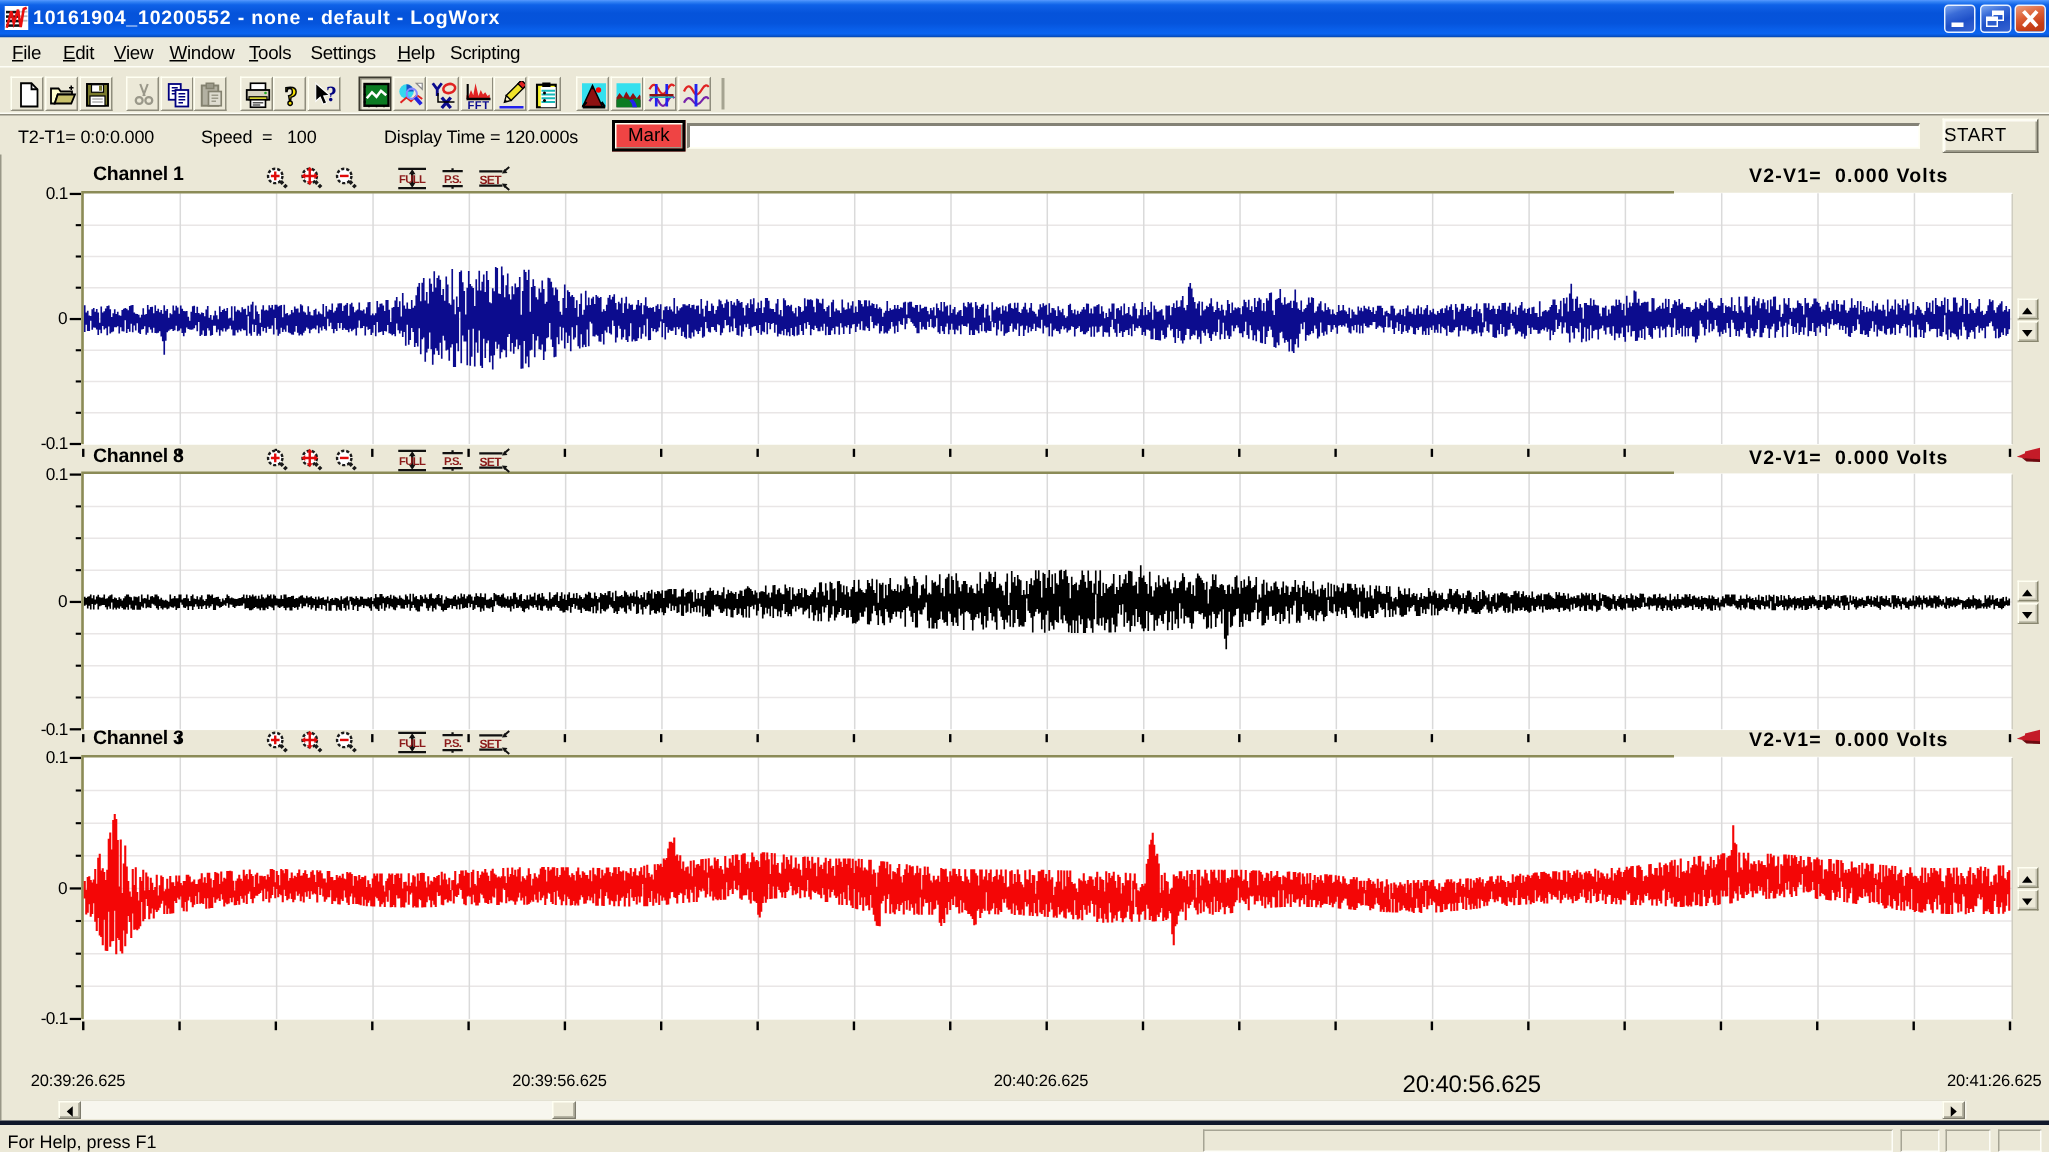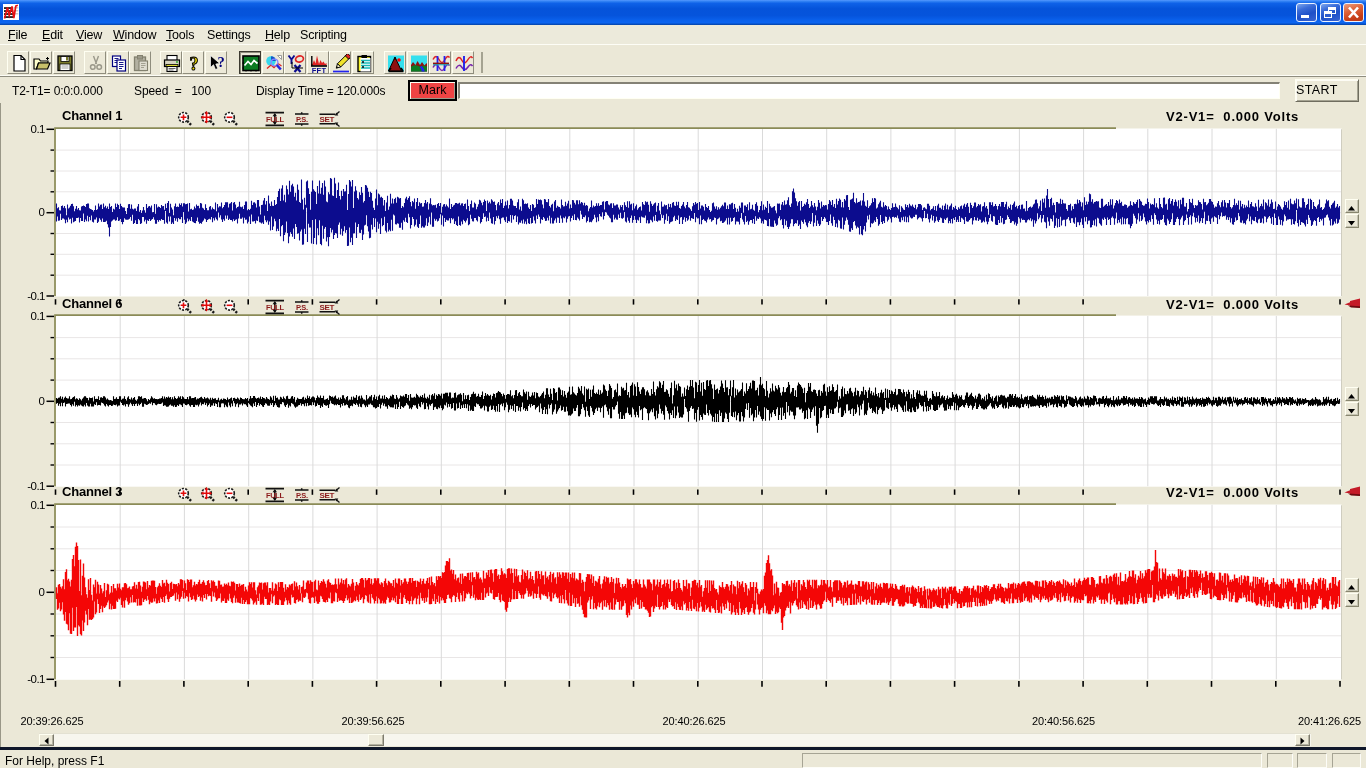--- a/index.html
+++ b/index.html
@@ -61,20 +61,21 @@
   <rect x="0" y="0" width="16" height="16" fill="#fff"></rect>
   <rect x="1" y="3.2" width="9" height="1.7" fill="#111"></rect>
   <rect x="1" y="6.2" width="9" height="1.7" fill="#111"></rect>
   <rect x="1" y="9.2" width="10" height="1.7" fill="#111"></rect>
   <rect x="1" y="12.2" width="10" height="1.7" fill="#111"></rect>
   <rect x="10.5" y="3.2" width="4.8" height="1.2" fill="#bbb"></rect>
   <rect x="10.5" y="6.2" width="4.8" height="1.2" fill="#bbb"></rect>
   <rect x="11.5" y="9.2" width="3.8" height="1.2" fill="#bbb"></rect>
   <polyline points="1.5,14.5 4.5,3.5 6.2,11.5 9,2.5 10.8,14 12.8,2 14.8,1.2" fill="none" stroke="#e80f0f" stroke-width="1.7"></polyline>
  </svg>
+ <div class="abs" id="apptitle">10161904_10200552 - none - default - LogWorx</div>
  <div class="abs tbtn tbblue" id="btnmin">
       <div class="glyph" style="left:4px;top:11px;width:8px;height:3px;background:#fff"></div>
     </div>
  <div class="abs tbtn tbblue" id="btnmax">
    <div class="glyph" style="left:7px;top:3px;width:8px;height:7px;border:1.5px solid #fff;border-top-width:3px;background:transparent"></div>
    <div class="glyph" style="left:3px;top:7px;width:8px;height:7px;border:1.5px solid #fff;border-top-width:3px;background:#2c5ccd"></div>
  </div>
  <div class="abs tbtn" id="btnclose">
   <svg width="19" height="17" viewBox="0 0 19 17">
         <path d="M5 3.5L14 13.5M14 3.5L5 13.5" stroke="#fff" stroke-width="2.6"></path>
@@ -443,21 +444,21 @@
     <text x="274.8" y="310" font-size="7.5" font-weight="bold" fill="#8b1a1a" text-anchor="middle" letter-spacing="-0.4">FULL</text>
     <path d="M295 302H308.5M295 312H308.5M301.7 300.2V302M301.7 312V313.8" stroke="#111" stroke-width="1.5"></path>
     <text x="301.8" y="310" font-size="7.5" font-weight="bold" fill="#8b1a1a" text-anchor="middle" letter-spacing="-0.4">P.S.</text>
     <path d="M319.5 302.2H335M319.5 311.8H335" stroke="#111" stroke-width="1.5"></path>
     <text x="326.8" y="310.4" font-size="8" font-weight="bold" fill="#8b1a1a" text-anchor="middle" letter-spacing="-0.4">SET</text>
     <path d="M339.5 299.4L336 302.4M339.5 314.6L336 311.6" stroke="#111" stroke-width="1.3"></path>
     <polygon points="334.6,303.6 338.3,303.4 336.4,300.6" fill="#111"></polygon>
     <polygon points="334.6,310.4 338.3,310.6 336.4,313.4" fill="#111"></polygon>
     <path d="M56.5 397.9V403.8M57.5 398.7V403.1M58.5 397.8V405.7M59.5 397.5V403.8M60.5 396.3V406.3M61.5 398.8V402.7M62.5 396.8V406.3M63.5 399.6V403.1M64.5 397.7V402.5M65.5 396.5V406.4M66.5 398.1V404.1M67.5 398.5V403.7M68.5 398.4V403.4M69.5 396.3V403.4M70.5 399.2V404.9M71.5 398.9V406.4M72.5 397.7V404.3M73.5 396.9V405.8M74.5 396.3V401.7M75.5 399.3V406.4M76.5 398.3V405.1M77.5 398.8V406.4M78.5 400.0V405.2M79.5 398.2V405.8M80.5 399.2V404.4M81.5 400.4V405.4M82.5 398.8V406.3M83.5 397.5V406.4M84.5 396.3V404.8M85.5 396.3V406.5M86.5 397.8V403.1M87.5 398.1V405.6M88.5 400.3V406.5M89.5 397.6V406.5M90.5 397.9V403.7M91.5 398.1V406.5M92.5 397.5V406.5M93.5 401.4V406.5M94.5 396.3V404.3M95.5 399.0V405.1M96.5 398.7V402.3M97.5 399.0V405.5M98.5 396.3V404.9M99.5 399.9V405.0M100.5 397.6V405.4M101.5 397.3V402.5M102.5 398.1V403.0M103.5 396.3V403.8M104.5 396.3V405.5M105.5 397.5V406.5M106.5 399.5V404.0M107.5 398.5V405.5M108.5 399.8V406.4M109.5 400.3V405.1M110.5 399.9V405.1M111.5 400.5V406.1M112.5 401.1V405.7M113.5 396.3V404.4M114.5 399.1V404.9M115.5 398.8V405.2M116.5 397.3V404.4M117.5 398.9V406.6M118.5 398.9V405.5M119.5 396.3V405.4M120.5 396.3V401.7M121.5 399.7V403.1M122.5 398.8V405.0M123.5 398.6V405.4M124.5 396.3V404.4M125.5 399.0V406.6M126.5 400.6V404.1M127.5 397.4V404.2M128.5 396.3V406.7M129.5 399.0V404.5M130.5 399.4V402.8M131.5 397.5V404.3M132.5 399.6V406.0M133.5 398.1V404.1M134.5 396.9V406.0M135.5 399.7V404.1M136.5 400.7V403.5M137.5 399.3V406.0M138.5 396.3V403.8M139.5 396.3V405.2M140.5 397.1V404.1M141.5 396.3V402.8M142.5 398.7V406.7M143.5 398.4V406.7M144.5 398.0V403.7M145.5 397.9V404.2M146.5 399.3V405.1M147.5 401.2V404.7M148.5 399.0V404.0M149.5 400.1V403.2M150.5 398.6V403.8M151.5 396.3V402.2M152.5 397.4V405.2M153.5 398.8V403.0M154.5 398.3V403.2M155.5 398.9V404.7M156.5 399.1V405.3M157.5 399.3V404.2M158.5 399.1V403.8M159.5 398.6V404.0M160.5 398.6V403.9M161.5 398.0V403.6M162.5 396.3V402.4M163.5 398.8V405.9M164.5 396.5V405.3M165.5 398.6V405.5M166.5 396.9V406.8M167.5 397.7V406.8M168.5 396.4V406.4M169.5 397.7V405.3M170.5 397.1V404.6M171.5 399.2V405.7M172.5 397.2V405.7M173.5 399.2V406.8M174.5 396.3V405.2M175.5 398.1V406.9M176.5 399.0V406.8M177.5 398.3V405.1M178.5 396.3V406.0M179.5 397.4V404.2M180.5 396.3V404.5M181.5 399.0V405.2M182.5 396.3V406.9M183.5 397.2V403.6M184.5 398.8V403.7M185.5 399.1V404.9M186.5 399.1V405.3M187.5 396.9V404.5M188.5 399.3V404.1M189.5 396.3V405.4M190.5 396.3V406.8M191.5 398.3V405.1M192.5 398.0V405.0M193.5 398.0V407.0M194.5 397.4V407.0M195.5 397.1V404.7M196.5 399.4V405.3M197.5 398.6V404.8M198.5 398.8V406.5M199.5 397.9V404.5M200.5 397.2V402.5M201.5 396.8V405.5M202.5 398.3V404.1M203.5 398.9V404.2M204.5 397.1V402.4M205.5 398.4V404.9M206.5 398.2V403.3M207.5 397.5V406.4M208.5 398.6V405.1M209.5 399.4V403.5M210.5 397.8V407.1M211.5 399.7V405.4M212.5 397.7V405.5M213.5 399.0V403.3M214.5 398.6V406.1M215.5 398.2V403.3M216.5 399.9V403.9M217.5 399.7V407.1M218.5 397.7V402.2M219.5 400.5V407.2M220.5 399.4V407.2M221.5 398.7V403.5M222.5 399.9V403.3M223.5 398.5V403.5M224.5 398.7V407.2M225.5 399.1V404.8M226.5 400.1V406.5M227.5 397.5V407.2M228.5 399.6V402.6M229.5 398.9V405.4M230.5 398.3V407.2M231.5 397.5V403.6M232.5 400.4V406.3M233.5 397.9V400.9M234.5 397.8V403.2M235.5 398.7V406.7M236.5 399.1V404.2M237.5 397.5V403.3M238.5 398.6V407.3M239.5 399.7V404.5M240.5 397.6V404.4M241.5 397.9V403.4M242.5 399.1V405.4M243.5 399.2V403.6M244.5 399.2V404.2M245.5 398.1V404.3M246.5 398.9V405.5M247.5 398.0V407.1M248.5 400.7V402.9M249.5 398.8V404.3M250.5 396.0V405.6M251.5 398.2V406.2M252.5 398.1V407.3M253.5 396.0V403.5M254.5 396.0V405.9M255.5 397.7V402.1M256.5 398.7V407.1M257.5 397.9V405.0M258.5 397.4V402.9M259.5 398.5V405.7M260.5 396.5V404.1M261.5 399.1V404.9M262.5 397.0V406.4M263.5 397.9V406.9M264.5 398.3V405.0M265.5 399.2V403.3M266.5 397.0V403.7M267.5 398.5V405.6M268.5 399.1V405.7M269.5 399.8V405.8M270.5 396.3V403.3M271.5 397.5V405.1M272.5 399.7V402.9M273.5 395.8V407.1M274.5 401.0V405.3M275.5 395.8V403.3M276.5 398.1V405.2M277.5 397.4V406.9M278.5 399.4V407.6M279.5 399.6V407.6M280.5 396.7V404.1M281.5 397.6V404.3M282.5 399.1V401.9M283.5 396.4V402.4M284.5 398.3V405.5M285.5 399.3V407.1M286.5 396.2V405.1M287.5 395.7V403.8M288.5 398.7V407.7M289.5 399.1V405.4M290.5 398.5V406.4M291.5 396.6V403.0M292.5 396.0V403.8M293.5 398.7V404.4M294.5 396.9V406.6M295.5 402.3V407.7M296.5 399.8V406.7M297.5 397.7V406.6M298.5 398.7V405.3M299.5 399.0V405.0M300.5 399.1V403.3M301.5 399.0V405.8M302.5 397.6V404.0M303.5 396.7V404.2M304.5 399.7V406.2M305.5 397.7V403.2M306.5 398.9V406.3M307.5 395.6V402.9M308.5 397.9V405.7M309.5 396.2V405.3M310.5 399.0V404.9M311.5 397.5V405.4M312.5 396.4V402.2M313.5 396.4V404.9M314.5 397.6V402.6M315.5 400.3V406.6M316.5 397.9V405.9M317.5 395.5V403.4M318.5 397.3V404.9M319.5 397.8V404.9M320.5 395.5V407.9M321.5 398.0V405.7M322.5 398.1V407.1M323.5 395.7V403.5M324.5 399.8V405.1M325.5 399.6V405.5M326.5 399.1V405.7M327.5 398.2V404.9M328.5 400.0V408.0M329.5 395.4V404.2M330.5 396.1V400.8M331.5 396.9V403.2M332.5 396.6V403.9M333.5 397.8V404.2M334.5 396.5V405.2M335.5 395.6V404.5M336.5 398.4V405.2M337.5 399.1V404.1M338.5 397.5V405.1M339.5 399.7V405.1M340.5 397.5V407.6M341.5 399.1V404.1M342.5 395.2V405.8M343.5 395.2V402.9M344.5 398.2V405.4M345.5 399.6V405.2M346.5 396.9V404.2M347.5 396.0V405.1M348.5 400.6V407.4M349.5 399.4V408.2M350.5 399.8V405.9M351.5 396.8V405.4M352.5 399.7V406.3M353.5 396.4V403.6M354.5 397.8V404.1M355.5 397.7V405.1M356.5 395.1V403.3M357.5 400.1V404.8M358.5 396.5V406.7M359.5 395.8V403.7M360.5 398.4V406.8M361.5 395.4V407.2M362.5 397.7V404.2M363.5 399.5V403.7M364.5 399.4V405.2M365.5 400.4V407.2M366.5 394.9V405.6M367.5 399.2V407.0M368.5 398.2V404.5M369.5 396.6V404.5M370.5 396.4V403.4M371.5 394.9V404.7M372.5 400.6V405.3M373.5 397.3V407.2M374.5 394.8V407.2M375.5 399.1V408.4M376.5 396.4V408.1M377.5 400.0V406.7M378.5 396.3V407.0M379.5 394.8V404.0M380.5 398.6V408.5M381.5 398.5V404.7M382.5 395.7V402.7M383.5 398.7V405.8M384.5 395.3V403.8M385.5 399.0V406.5M386.5 396.9V406.5M387.5 398.0V408.7M388.5 399.3V405.1M389.5 398.3V406.2M390.5 395.8V407.3M391.5 396.5V407.2M392.5 394.5V407.5M393.5 395.1V407.6M394.5 398.5V404.6M395.5 399.0V408.9M396.5 395.0V404.2M397.5 397.4V408.9M398.5 399.3V407.0M399.5 398.2V401.7M400.5 395.4V409.0M401.5 396.2V406.0M402.5 396.6V407.1M403.5 395.4V407.7M404.5 396.8V406.3M405.5 394.1V405.6M406.5 394.0V403.1M407.5 398.1V404.5M408.5 395.0V405.5M409.5 400.7V408.7M410.5 393.9V407.7M411.5 397.5V409.3M412.5 397.7V407.3M413.5 397.4V404.9M414.5 396.7V405.6M415.5 397.8V405.2M416.5 393.8V407.8M417.5 394.9V409.0M418.5 396.5V403.7M419.5 397.6V406.2M420.5 395.7V407.2M421.5 397.1V402.0M422.5 394.9V404.4M423.5 397.7V402.8M424.5 393.5V409.3M425.5 397.8V408.9M426.5 398.8V403.0M427.5 396.7V406.4M428.5 398.2V409.6M429.5 394.8V404.6M430.5 399.8V405.8M431.5 395.2V404.1M432.5 394.0V403.2M433.5 395.7V409.9M434.5 393.2V407.2M435.5 399.0V406.7M436.5 394.8V408.8M437.5 396.0V409.2M438.5 394.0V407.3M439.5 394.4V408.3M440.5 395.7V405.5M441.5 393.5V408.1M442.5 398.6V410.2M443.5 393.8V408.7M444.5 393.7V404.8M445.5 392.8V405.5M446.5 392.7V402.4M447.5 392.7V407.4M448.5 396.2V403.9M449.5 392.6V406.8M450.5 392.6V404.1M451.5 398.3V408.7M452.5 397.6V408.1M453.5 397.7V403.0M454.5 393.1V410.5M455.5 392.4V410.6M456.5 397.6V403.6M457.5 395.3V408.5M458.5 394.6V407.9M459.5 394.3V402.4M460.5 393.2V408.9M461.5 394.8V405.3M462.5 401.2V407.9M463.5 393.1V404.6M464.5 399.2V408.1M465.5 395.3V403.9M466.5 399.0V408.3M467.5 395.3V404.2M468.5 394.8V411.0M469.5 400.0V405.6M470.5 397.0V410.7M471.5 394.2V409.7M472.5 393.8V411.1M473.5 391.8V411.1M474.5 394.0V406.3M475.5 393.5V407.1M476.5 396.7V403.2M477.5 396.1V404.3M478.5 393.8V404.2M479.5 396.7V406.1M480.5 396.9V408.5M481.5 394.9V408.6M482.5 391.5V407.6M483.5 399.0V405.8M484.5 396.1V410.6M485.5 393.1V405.7M486.5 395.4V406.4M487.5 394.1V411.5M488.5 395.2V411.6M489.5 396.0V406.7M490.5 394.7V405.5M491.5 399.4V410.0M492.5 395.9V409.2M493.5 393.6V405.7M494.5 393.9V410.1M495.5 397.4V411.7M496.5 393.0V406.0M497.5 392.4V411.6M498.5 390.9V404.1M499.5 391.9V411.9M500.5 392.6V404.7M501.5 394.0V403.8M502.5 396.3V406.2M503.5 393.6V403.2M504.5 395.0V410.3M505.5 398.8V407.2M506.5 394.9V402.5M507.5 394.1V404.7M508.5 394.1V412.3M509.5 394.6V409.7M510.5 390.3V405.2M511.5 396.3V409.0M512.5 395.2V405.8M513.5 398.3V410.8M514.5 395.0V404.1M515.5 390.2V412.0M516.5 390.0V405.9M517.5 396.1V406.1M518.5 393.2V410.8M519.5 392.1V407.6M520.5 395.1V411.5M521.5 396.2V407.0M522.5 396.2V402.6M523.5 389.6V409.4M524.5 392.2V408.0M525.5 393.8V410.9M526.5 391.4V409.3M527.5 399.8V410.9M528.5 391.7V405.9M529.5 396.2V404.3M530.5 397.1V407.6M531.5 395.6V404.0M532.5 392.6V406.1M533.5 395.4V405.1M534.5 392.0V405.1M535.5 398.2V409.6M536.5 392.4V407.7M537.5 393.1V406.9M538.5 396.6V405.8M539.5 397.3V412.2M540.5 396.1V403.4M541.5 394.6V408.4M542.5 393.1V413.9M543.5 391.5V410.1M544.5 398.3V406.9M545.5 394.8V414.1M546.5 388.3V409.2M547.5 388.2V414.2M548.5 394.5V404.4M549.5 397.0V408.4M550.5 388.8V405.0M551.5 393.7V403.4M552.5 399.9V414.4M553.5 387.9V411.8M554.5 388.7V409.6M555.5 392.9V404.2M556.5 392.1V413.7M557.5 400.4V411.6M558.5 387.5V409.6M559.5 387.4V408.0M560.5 389.5V405.4M561.5 394.9V410.7M562.5 390.3V409.9M563.5 396.4V406.7M564.5 390.9V411.8M565.5 394.8V411.7M566.5 397.7V406.7M567.5 392.8V411.3M568.5 391.4V415.6M569.5 386.7V415.3M570.5 394.7V415.7M571.5 394.3V414.5M572.5 386.5V413.6M573.5 392.3V408.5M574.5 393.4V411.1M575.5 394.8V411.1M576.5 395.4V407.7M577.5 392.9V405.0M578.5 386.7V416.2M579.5 388.6V416.3M580.5 390.8V414.2M581.5 385.9V409.0M582.5 393.4V403.9M583.5 395.3V407.4M584.5 386.4V410.2M585.5 401.8V416.7M586.5 388.8V406.8M587.5 389.8V410.9M588.5 388.5V415.5M589.5 398.9V416.9M590.5 389.8V406.0M591.5 396.8V407.8M592.5 389.4V411.6M593.5 385.4V415.1M594.5 393.0V412.9M595.5 394.0V409.3M596.5 392.6V407.8M597.5 394.0V411.1M598.5 389.5V407.6M599.5 394.8V407.8M600.5 390.2V412.3M601.5 393.8V408.1M602.5 392.5V406.6M603.5 384.4V417.8M604.5 385.6V405.3M605.5 389.5V404.4M606.5 391.1V407.2M607.5 395.9V411.2M608.5 390.5V414.7M609.5 384.0V408.7M610.5 385.8V418.3M611.5 388.1V418.3M612.5 398.8V407.0M613.5 396.9V409.5M614.5 390.2V409.6M615.5 389.5V406.4M616.5 392.3V404.9M617.5 383.5V401.6M618.5 396.3V413.8M619.5 395.2V418.8M620.5 396.1V411.9M621.5 386.8V419.0M622.5 388.5V419.0M623.5 387.8V415.4M624.5 390.5V419.1M625.5 389.9V413.3M626.5 382.8V412.7M627.5 395.1V407.6M628.5 392.0V413.2M629.5 397.5V415.1M630.5 385.9V414.6M631.5 384.8V417.2M632.5 382.5V407.6M633.5 395.6V409.2M634.5 384.2V414.7M635.5 386.6V417.2M636.5 395.9V411.7M637.5 382.2V415.1M638.5 387.1V417.4M639.5 391.5V405.9M640.5 394.1V410.3M641.5 389.5V409.2M642.5 387.3V420.0M643.5 387.3V408.2M644.5 389.3V407.3M645.5 395.2V408.2M646.5 391.5V409.1M647.5 390.2V413.3M648.5 392.4V420.3M649.5 395.4V413.2M650.5 395.7V411.5M651.5 389.1V409.4M652.5 393.9V412.2M653.5 381.5V408.3M654.5 392.1V416.3M655.5 395.5V419.6M656.5 389.3V410.7M657.5 386.2V418.3M658.5 387.6V413.8M659.5 381.2V404.6M660.5 382.5V408.7M661.5 388.0V413.6M662.5 384.7V411.0M663.5 381.1V414.8M664.5 392.1V419.8M665.5 391.8V405.6M666.5 389.2V407.2M667.5 390.3V411.1M668.5 393.8V413.4M669.5 396.8V419.5M670.5 387.9V413.1M671.5 382.4V415.0M672.5 403.4V410.3M673.5 395.2V417.9M674.5 380.7V406.6M675.5 388.2V418.2M676.5 384.6V415.4M677.5 390.5V406.6M678.5 383.4V412.6M679.5 386.1V417.9M680.5 386.8V416.8M681.5 396.7V417.6M682.5 393.4V417.6M683.5 396.4V414.6M684.5 387.4V399.0M685.5 396.0V407.1M686.5 389.3V408.6M687.5 385.5V411.8M688.5 390.1V421.7M689.5 386.8V410.9M690.5 380.1V407.8M691.5 385.9V406.0M692.5 380.1V409.1M693.5 387.4V408.4M694.5 398.3V419.5M695.5 381.8V413.1M696.5 382.6V421.8M697.5 392.0V409.8M698.5 385.1V407.1M699.5 380.0V420.5M700.5 391.4V414.9M701.5 382.8V417.1M702.5 395.8V419.7M703.5 382.1V413.5M704.5 388.9V414.7M705.5 389.9V415.1M706.5 380.4V404.4M707.5 379.9V413.0M708.5 386.1V415.5M709.5 380.6V410.1M710.5 379.9V413.8M711.5 384.2V415.6M712.5 388.6V421.5M713.5 398.9V417.0M714.5 384.5V422.0M715.5 390.0V413.5M716.5 389.3V422.0M717.5 388.4V413.9M718.5 393.5V422.0M719.5 389.9V410.3M720.5 386.5V416.1M721.5 380.4V412.8M722.5 383.4V422.0M723.5 387.9V422.0M724.5 391.9V418.6M725.5 380.3V412.4M726.5 387.4V413.7M727.5 387.2V418.9M728.5 395.2V421.9M729.5 389.0V412.8M730.5 380.4V396.3M731.5 395.8V416.1M732.5 387.2V417.0M733.5 380.1V412.2M734.5 397.4V417.2M735.5 388.5V411.6M736.5 395.3V420.2M737.5 389.4V415.3M738.5 392.4V413.0M739.5 391.4V421.6M740.5 390.5V421.6M741.5 389.0V411.9M742.5 382.6V416.3M743.5 396.0V421.5M744.5 391.4V417.6M745.5 393.4V409.0M746.5 383.3V403.4M747.5 391.1V409.9M748.5 389.0V402.9M749.5 386.2V417.8M750.5 382.8V408.1M751.5 388.6V415.3M752.5 380.5V413.8M753.5 380.6V421.2M754.5 381.0V417.4M755.5 390.5V410.1M756.5 390.1V417.5M757.5 387.8V406.0M758.5 395.6V414.7M759.5 384.6V411.4M760.5 376.9V416.4M761.5 385.2V419.0M762.5 383.7V420.8M763.5 388.0V418.9M764.5 389.3V407.3M765.5 395.9V420.7M766.5 381.1V408.4M767.5 390.8V410.0M768.5 397.6V409.9M769.5 393.6V420.5M770.5 388.2V413.5M771.5 391.5V417.2M772.5 383.5V412.3M773.5 390.4V410.1M774.5 391.4V414.0M775.5 385.8V415.9M776.5 388.3V409.3M777.5 389.5V407.2M778.5 384.9V420.1M779.5 387.6V414.9M780.5 392.8V407.7M781.5 395.5V420.0M782.5 391.7V407.5M783.5 387.0V415.8M784.5 392.2V412.9M785.5 392.0V418.9M786.5 388.2V402.1M787.5 387.1V412.3M788.5 382.1V405.9M789.5 384.7V415.6M790.5 393.6V410.6M791.5 391.7V411.7M792.5 388.1V411.7M793.5 387.9V415.4M794.5 396.0V419.2M795.5 390.2V415.6M796.5 397.1V407.5M797.5 385.5V407.6M798.5 382.4V407.3M799.5 383.9V409.4M800.5 385.1V409.6M801.5 386.8V408.6M802.5 388.6V412.8M803.5 393.1V411.1M804.5 387.8V419.2M805.5 402.3V418.3M806.5 392.9V410.3M807.5 390.9V419.0M808.5 382.9V407.8M809.5 386.7V409.3M810.5 383.0V418.0M811.5 391.3V412.1M812.5 391.9V409.6M813.5 389.8V407.6M814.5 389.4V415.7M815.5 390.1V406.2M816.5 393.4V425.8M817.5 396.0V432.8M818.5 390.2V423.7M819.5 389.7V407.9M820.5 395.8V418.2M821.5 391.1V417.2M822.5 392.8V411.0M823.5 384.7V410.1M824.5 383.7V406.0M825.5 391.6V405.7M826.5 395.8V418.0M827.5 387.3V414.7M828.5 391.9V417.9M829.5 386.3V409.1M830.5 391.1V413.3M831.5 390.2V409.7M832.5 384.2V414.0M833.5 387.1V414.1M834.5 392.1V408.4M835.5 391.3V408.2M836.5 390.1V406.7M837.5 384.6V401.8M838.5 399.7V412.7M839.5 396.3V408.3M840.5 398.4V407.4M841.5 389.1V417.0M842.5 386.5V416.9M843.5 396.5V415.4M844.5 388.3V410.5M845.5 393.9V413.2M846.5 394.2V404.5M847.5 390.9V404.3M848.5 393.5V410.7M849.5 388.5V410.2M850.5 387.7V414.0M851.5 391.2V409.3M852.5 392.7V408.3M853.5 396.3V416.0M854.5 391.7V409.3M855.5 387.7V414.1M856.5 395.3V412.6M857.5 390.4V404.4M858.5 391.0V407.3M859.5 396.6V415.6M860.5 394.5V405.4M861.5 391.1V409.6M862.5 391.4V403.7M863.5 386.7V400.5M864.5 394.7V415.2M865.5 389.9V413.8M866.5 391.8V415.1M867.5 398.0V410.5M868.5 390.2V402.8M869.5 387.4V407.5M870.5 393.5V409.1M871.5 391.1V408.0M872.5 395.2V413.1M873.5 392.6V410.7M874.5 395.5V412.1M875.5 387.5V413.5M876.5 393.9V406.8M877.5 396.3V414.2M878.5 393.0V410.1M879.5 397.6V408.3M880.5 392.4V407.3M881.5 389.8V409.6M882.5 393.2V414.1M883.5 392.0V411.3M884.5 398.1V410.6M885.5 388.4V400.0M886.5 397.7V407.4M887.5 389.2V408.3M888.5 397.8V408.9M889.5 389.9V402.9M890.5 394.1V407.6M891.5 390.4V410.7M892.5 391.5V407.6M893.5 394.1V405.1M894.5 391.9V409.5M895.5 388.8V406.7M896.5 395.2V409.1M897.5 394.4V412.0M898.5 389.0V404.3M899.5 389.1V404.7M900.5 389.2V406.5M901.5 392.1V407.7M902.5 393.3V410.2M903.5 389.4V411.9M904.5 391.9V405.6M905.5 396.4V411.8M906.5 391.7V401.2M907.5 394.1V410.8M908.5 389.7V411.5M909.5 391.9V409.0M910.5 398.5V412.3M911.5 394.2V412.2M912.5 398.2V407.6M913.5 390.1V410.6M914.5 397.0V412.0M915.5 399.0V412.0M916.5 392.6V406.6M917.5 390.3V409.3M918.5 394.1V408.5M919.5 390.5V402.8M920.5 394.5V405.0M921.5 395.8V406.5M922.5 395.6V406.0M923.5 396.0V411.5M924.5 390.7V401.9M925.5 394.6V406.8M926.5 390.8V411.4M927.5 397.8V406.0M928.5 401.0V411.1M929.5 398.8V407.0M930.5 398.0V409.6M931.5 399.5V404.4M932.5 391.1V405.1M933.5 393.8V410.1M934.5 395.9V411.1M935.5 396.6V411.0M936.5 392.3V410.0M937.5 396.2V409.9M938.5 396.1V404.8M939.5 392.1V407.6M940.5 398.2V405.3M941.5 396.2V404.4M942.5 395.3V403.4M943.5 397.4V407.5M944.5 395.9V410.7M945.5 400.0V410.6M946.5 398.2V410.6M947.5 395.4V404.6M948.5 399.1V408.9M949.5 397.4V406.3M950.5 397.8V409.4M951.5 397.9V405.8M952.5 392.0V406.1M953.5 394.4V402.3M954.5 397.1V410.3M955.5 394.8V403.2M956.5 393.7V410.2M957.5 395.7V405.6M958.5 398.6V410.2M959.5 395.6V407.4M960.5 396.9V406.9M961.5 395.2V406.0M962.5 399.3V405.0M963.5 399.9V406.8M964.5 399.4V407.4M965.5 395.6V405.1M966.5 392.5V402.9M967.5 392.6V405.6M968.5 396.9V407.9M969.5 395.5V406.1M970.5 394.2V404.7M971.5 392.7V405.7M972.5 396.1V409.7M973.5 396.9V407.7M974.5 398.6V406.1M975.5 395.5V402.7M976.5 398.7V408.9M977.5 396.8V409.0M978.5 393.8V407.1M979.5 393.6V404.5M980.5 394.8V406.0M981.5 399.6V408.3M982.5 398.0V408.4M983.5 399.2V409.4M984.5 396.6V409.4M985.5 400.7V408.2M986.5 394.7V409.3M987.5 399.3V406.7M988.5 393.3V405.8M989.5 394.1V404.4M990.5 397.0V403.1M991.5 398.4V406.4M992.5 396.2V408.5M993.5 400.8V407.5M994.5 398.0V409.1M995.5 396.6V404.2M996.5 395.6V406.0M997.5 401.6V408.0M998.5 395.6V407.0M999.5 396.9V405.1M1000.5 395.2V404.8M1001.5 394.7V403.8M1002.5 395.5V407.2M1003.5 395.7V408.5M1004.5 395.5V405.4M1005.5 397.5V408.5M1006.5 398.2V407.8M1007.5 396.7V402.3M1008.5 396.7V408.8M1009.5 394.2V406.3M1010.5 393.9V407.1M1011.5 395.5V407.1M1012.5 394.1V405.3M1013.5 398.1V407.0M1014.5 396.0V406.6M1015.5 394.1V405.0M1016.5 397.5V407.3M1017.5 396.7V406.6M1018.5 398.1V407.6M1019.5 396.9V408.5M1020.5 398.7V407.8M1021.5 394.3V403.9M1022.5 398.2V407.0M1023.5 399.4V407.3M1024.5 397.2V404.6M1025.5 396.4V403.8M1026.5 397.0V406.1M1027.5 395.7V404.3M1028.5 400.0V408.3M1029.5 396.2V404.2M1030.5 396.1V406.4M1031.5 396.2V406.7M1032.5 395.1V406.2M1033.5 396.8V406.5M1034.5 397.7V405.9M1035.5 398.6V406.4M1036.5 399.2V405.5M1037.5 394.7V405.5M1038.5 396.5V406.2M1039.5 394.8V408.0M1040.5 397.1V405.1M1041.5 397.1V405.2M1042.5 395.4V407.1M1043.5 397.0V406.6M1044.5 399.3V405.6M1045.5 395.7V406.1M1046.5 398.8V407.7M1047.5 397.8V403.2M1048.5 398.4V406.4M1049.5 397.5V402.5M1050.5 398.7V405.3M1051.5 396.8V404.8M1052.5 396.8V404.2M1053.5 399.0V407.3M1054.5 395.2V404.8M1055.5 396.2V403.8M1056.5 397.0V407.1M1057.5 395.1V407.4M1058.5 396.8V403.5M1059.5 395.7V406.1M1060.5 399.8V406.3M1061.5 395.4V407.2M1062.5 396.6V403.6M1063.5 396.0V404.1M1064.5 399.8V407.8M1065.5 400.7V406.8M1066.5 395.2V406.5M1067.5 398.9V403.9M1068.5 396.2V400.6M1069.5 396.6V404.5M1070.5 396.7V405.2M1071.5 397.6V406.0M1072.5 397.6V407.1M1073.5 398.5V407.0M1074.5 399.1V406.0M1075.5 396.1V402.9M1076.5 397.4V405.8M1077.5 400.6V407.2M1078.5 399.4V403.9M1079.5 397.5V404.6M1080.5 396.4V406.1M1081.5 398.7V406.9M1082.5 398.3V405.6M1083.5 399.3V406.4M1084.5 396.6V402.4M1085.5 398.6V405.2M1086.5 398.8V405.2M1087.5 395.7V405.1M1088.5 396.8V407.5M1089.5 399.6V405.2M1090.5 397.1V406.6M1091.5 398.0V404.7M1092.5 398.6V405.1M1093.5 395.6V405.7M1094.5 395.8V404.7M1095.5 395.9V401.6M1096.5 398.2V404.6M1097.5 401.9V404.2M1098.5 398.5V404.3M1099.5 397.7V406.4M1100.5 398.2V403.7M1101.5 398.8V404.1M1102.5 396.4V403.9M1103.5 396.1V403.6M1104.5 398.9V407.2M1105.5 398.0V405.1M1106.5 395.8V403.7M1107.5 398.5V406.1M1108.5 398.2V407.3M1109.5 398.5V405.3M1110.5 397.5V403.7M1111.5 399.9V406.8M1112.5 400.2V405.0M1113.5 395.9V406.6M1114.5 400.2V407.3M1115.5 399.4V403.9M1116.5 397.6V405.3M1117.5 399.5V406.3M1118.5 396.0V404.5M1119.5 399.4V406.0M1120.5 399.5V405.0M1121.5 397.8V403.2M1122.5 398.3V403.6M1123.5 396.1V405.4M1124.5 396.3V405.0M1125.5 397.9V404.8M1126.5 396.0V403.8M1127.5 399.4V404.1M1128.5 397.5V406.6M1129.5 397.0V403.1M1130.5 398.4V404.8M1131.5 398.9V404.6M1132.5 397.8V406.0M1133.5 399.6V404.8M1134.5 397.3V407.1M1135.5 398.7V406.1M1136.5 398.4V402.9M1137.5 398.6V404.4M1138.5 399.0V406.2M1139.5 396.9V405.7M1140.5 399.0V407.0M1141.5 397.0V407.1M1142.5 397.8V403.5M1143.5 399.4V406.7M1144.5 399.3V403.7M1145.5 398.4V405.0M1146.5 401.7V407.0M1147.5 399.9V404.3M1148.5 397.5V404.4M1149.5 398.8V404.9M1150.5 396.3V402.4M1151.5 396.3V403.7M1152.5 396.3V403.9M1153.5 398.1V404.4M1154.5 396.3V404.2M1155.5 396.3V402.9M1156.5 396.3V403.7M1157.5 400.4V405.2M1158.5 400.6V406.1M1159.5 399.3V405.0M1160.5 397.0V406.9M1161.5 399.1V403.4M1162.5 399.0V405.1M1163.5 399.4V406.1M1164.5 396.4V405.0M1165.5 398.6V401.6M1166.5 397.6V405.8M1167.5 399.2V406.1M1168.5 398.7V406.1M1169.5 400.0V406.8M1170.5 398.2V403.3M1171.5 399.8V404.8M1172.5 396.5V405.6M1173.5 400.1V406.3M1174.5 397.6V403.4M1175.5 398.0V404.0M1176.5 400.9V406.1M1177.5 396.8V404.4M1178.5 400.1V404.3M1179.5 396.5V405.6M1180.5 397.5V400.9M1181.5 398.0V406.8M1182.5 396.5V406.8M1183.5 402.1V406.8M1184.5 397.3V404.0M1185.5 397.8V404.6M1186.5 400.4V404.0M1187.5 396.6V403.4M1188.5 400.2V404.7M1189.5 397.1V406.8M1190.5 399.0V404.3M1191.5 399.6V406.8M1192.5 396.6V405.6M1193.5 398.5V404.3M1194.5 399.5V405.0M1195.5 398.7V403.2M1196.5 397.6V406.8M1197.5 399.1V405.5M1198.5 398.7V403.7M1199.5 398.9V405.7M1200.5 398.1V405.0M1201.5 400.0V406.7M1202.5 397.4V403.9M1203.5 398.8V406.7M1204.5 398.8V406.7M1205.5 398.9V406.0M1206.5 397.1V404.0M1207.5 398.1V405.5M1208.5 396.8V402.8M1209.5 397.9V404.2M1210.5 399.5V403.6M1211.5 400.4V405.5M1212.5 400.0V406.6M1213.5 396.7V404.8M1214.5 400.3V404.7M1215.5 397.7V403.1M1216.5 397.7V406.0M1217.5 400.3V406.7M1218.5 396.7V405.8M1219.5 396.8V405.3M1220.5 398.2V405.7M1221.5 399.5V403.7M1222.5 396.8V402.5M1223.5 399.9V404.2M1224.5 398.6V403.8M1225.5 397.2V404.5M1226.5 400.3V405.4M1227.5 397.3V401.6M1228.5 397.2V403.6M1229.5 396.8V406.6M1230.5 396.8V403.9M1231.5 398.4V403.5M1232.5 401.2V406.6M1233.5 396.8V401.8M1234.5 400.3V403.2M1235.5 397.5V402.7M1236.5 399.4V404.8M1237.5 397.8V406.4M1238.5 400.1V405.2M1239.5 399.0V404.1M1240.5 399.3V404.4M1241.5 398.3V403.5M1242.5 400.0V405.4M1243.5 400.3V404.2M1244.5 397.5V404.0M1245.5 397.1V402.7M1246.5 399.1V403.1M1247.5 397.5V404.7M1248.5 400.4V403.1M1249.5 398.0V404.3M1250.5 398.6V404.2M1251.5 397.0V404.8M1252.5 401.2V405.3M1253.5 397.6V406.5M1254.5 397.4V403.3M1255.5 398.8V404.0M1256.5 399.2V404.5M1257.5 397.2V403.7M1258.5 400.0V403.6M1259.5 398.7V404.3M1260.5 401.9V404.8M1261.5 396.9V402.3M1262.5 396.9V406.0M1263.5 396.9V404.3M1264.5 398.8V405.2M1265.5 397.4V402.8M1266.5 399.1V404.2M1267.5 400.9V406.4M1268.5 398.3V402.6M1269.5 398.8V403.5M1270.5 398.2V405.2M1271.5 401.1V405.3M1272.5 400.4V406.4M1273.5 399.0V404.0M1274.5 400.3V404.1M1275.5 397.0V403.6M1276.5 400.4V405.8M1277.5 397.3V404.3M1278.5 398.2V403.1M1279.5 397.0V404.8M1280.5 398.5V403.2M1281.5 399.8V406.3M1282.5 397.0V402.2M1283.5 398.6V402.9M1284.5 398.2V405.0M1285.5 399.6V404.2M1286.5 397.0V403.9M1287.5 398.5V405.1M1288.5 398.9V405.2M1289.5 397.0V402.3M1290.5 397.2V405.6M1291.5 398.0V404.3M1292.5 397.0V404.9M1293.5 399.3V403.1M1294.5 400.4V404.1M1295.5 399.4V403.2M1296.5 401.6V405.2M1297.5 397.7V406.0M1298.5 398.9V403.5M1299.5 398.6V405.5M1300.5 398.2V404.1M1301.5 400.2V404.5M1302.5 398.4V403.6M1303.5 399.0V404.9M1304.5 399.3V404.0M1305.5 397.9V403.2M1306.5 399.7V403.1M1307.5 400.0V402.2M1308.5 400.1V406.3M1309.5 400.6V405.0M1310.5 400.1V406.0M1311.5 399.3V404.7M1312.5 398.2V405.9M1313.5 399.5V405.6M1314.5 399.7V404.2M1315.5 396.9V405.2M1316.5 398.8V403.7M1317.5 399.3V406.4M1318.5 399.8V405.7M1319.5 399.2V405.5M1320.5 400.2V405.5M1321.5 402.4V404.4M1322.5 402.0V405.7M1323.5 396.9V404.5M1324.5 399.2V405.9M1325.5 398.4V404.5M1326.5 396.8V405.2M1327.5 399.6V403.5M1328.5 396.8V402.8M1329.5 399.9V406.1M1330.5 399.2V403.8M1331.5 398.7V404.0M1332.5 401.1V405.2M1333.5 399.2V405.4M1334.5 399.0V406.2M1335.5 398.0V405.4M1336.5 400.9V404.1M1337.5 397.8V403.4M1338.5 400.2V403.9M1339.5 399.0V403.7" stroke="#000000" stroke-width="1.1" fill="none"></path>
   </svg>
-<div class="chname" style="left:62px;top:296px">Channel 6</div>
+<div class="chname" style="left:62px;top:296px">Channel 8</div>
 <div class="vv" style="top:296.5px">V2-V1=  0.000 Volts</div>
 <div style="position:absolute;width:14px;height:14px;background:#ece9d8;border-top:1px solid #fffff2;border-left:1px solid #fffff2;border-right:1.5px solid #88866f;border-bottom:1.5px solid #88866f;box-shadow:inset -1px -1px 0 #c6c4b2;left:1345px;top:387px"><svg width="11" height="11" viewBox="0 0 11 11">
       <polygon points="5.5,3 2,7.5 9,7.5" fill="#000"></polygon>
     </svg></div>
 <div style="position:absolute;width:14px;height:14px;background:#ece9d8;border-top:1px solid #fffff2;border-left:1px solid #fffff2;border-right:1.5px solid #88866f;border-bottom:1.5px solid #88866f;box-shadow:inset -1px -1px 0 #c6c4b2;left:1345px;top:401.5px"><svg width="11" height="11" viewBox="0 0 11 11">
       <polygon points="5.5,7.5 2,3 9,3" fill="#000"></polygon>
     </svg></div>
 <svg style="position:absolute;left:1344px;top:297px" width="17" height="14" viewBox="0 0 17 14">
     <polygon points="0.5,7.5 6,5.2 6,4 16,1.5 16,10.5 6,9.5 6,8.6" fill="#c41b28"></polygon>
     <polygon points="4,8.4 16,9.2 16,11 7,10.6" fill="#6d0a10"></polygon>
@@ -565,21 +566,21 @@
 <div style="position:absolute;width:14px;height:14px;background:#ece9d8;border-top:1px solid #fffff2;border-left:1px solid #fffff2;border-right:1.5px solid #88866f;border-bottom:1.5px solid #88866f;box-shadow:inset -1px -1px 0 #c6c4b2;left:1345px;top:592.5px"><svg width="11" height="11" viewBox="0 0 11 11">
       <polygon points="5.5,7.5 2,3 9,3" fill="#000"></polygon>
     </svg></div>
 <svg style="position:absolute;left:1344px;top:485px" width="17" height="14" viewBox="0 0 17 14">
     <polygon points="0.5,7.5 6,5.2 6,4 16,1.5 16,10.5 6,9.5 6,8.6" fill="#c41b28"></polygon>
     <polygon points="4,8.4 16,9.2 16,11 7,10.6" fill="#6d0a10"></polygon>
   </svg>
 <div class="abs" style="left:-28px;top:715px;width:160px;text-align:center;font-size:11px;letter-spacing:-0.1px">20:39:26.625</div>
 <div class="abs" style="left:293px;top:715px;width:160px;text-align:center;font-size:11px;letter-spacing:-0.1px">20:39:56.625</div>
 <div class="abs" style="left:614px;top:715px;width:160px;text-align:center;font-size:11px;letter-spacing:-0.1px">20:40:26.625</div>
-<div class="abs" style="left:935px;top:715px;width:160px;text-align:right;font-size:11px;letter-spacing:-0.1px">20:40:56.625</div>
+<div class="abs" style="left:935px;top:715px;width:160px;text-align:left;font-size:16px;letter-spacing:-0.1px">20:40:56.625</div>
 <div class="abs" style="left:1231px;top:715px;width:130px;text-align:right;font-size:11px;letter-spacing:-0.1px">20:41:26.625</div>
 <div class="abs" id="hscroll">
  <div class="sbtn" style="left:0">
       <svg style="display:block;margin:1.5px auto 0" width="9" height="8" viewBox="0 0 9 8">
         <path d="M6.5 0.5L2.5 4l4 3.5z" fill="#000"></path>
       </svg>
     </div>
  <div id="thumb"></div>
  <div class="sbtn" style="left:1256px">
       <svg style="display:block;margin:1.5px auto 0" width="9" height="8" viewBox="0 0 9 8">

